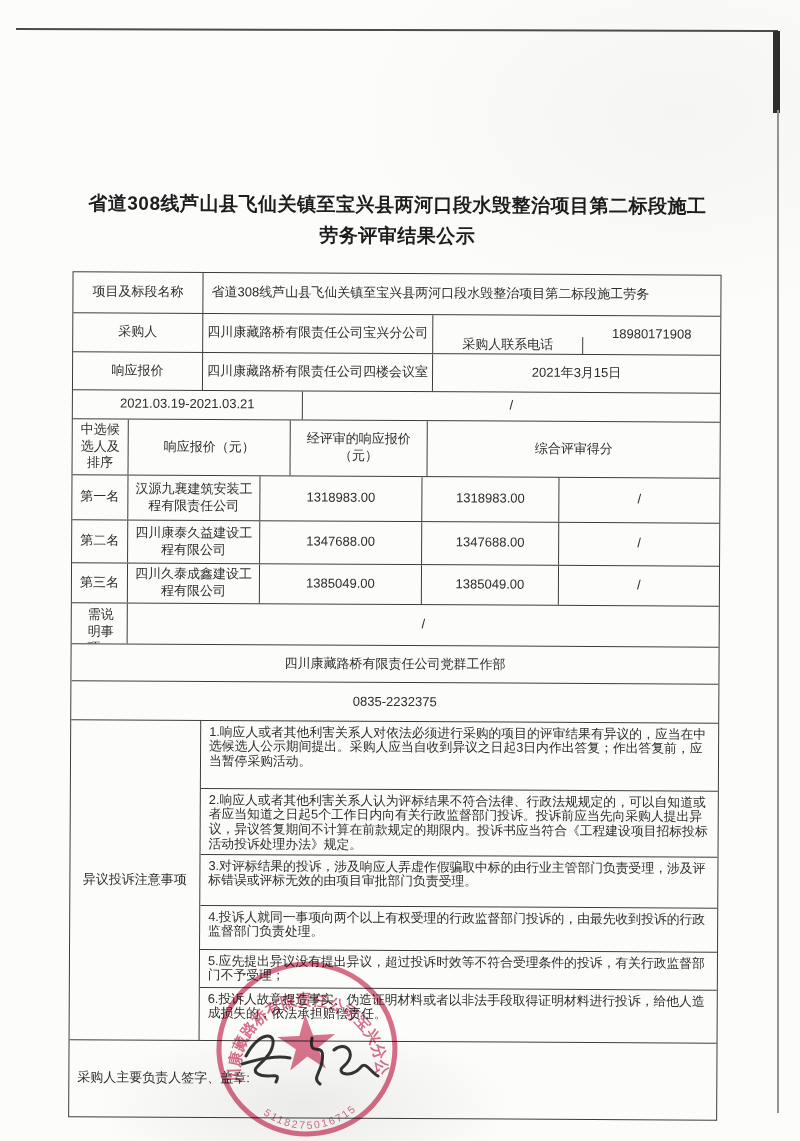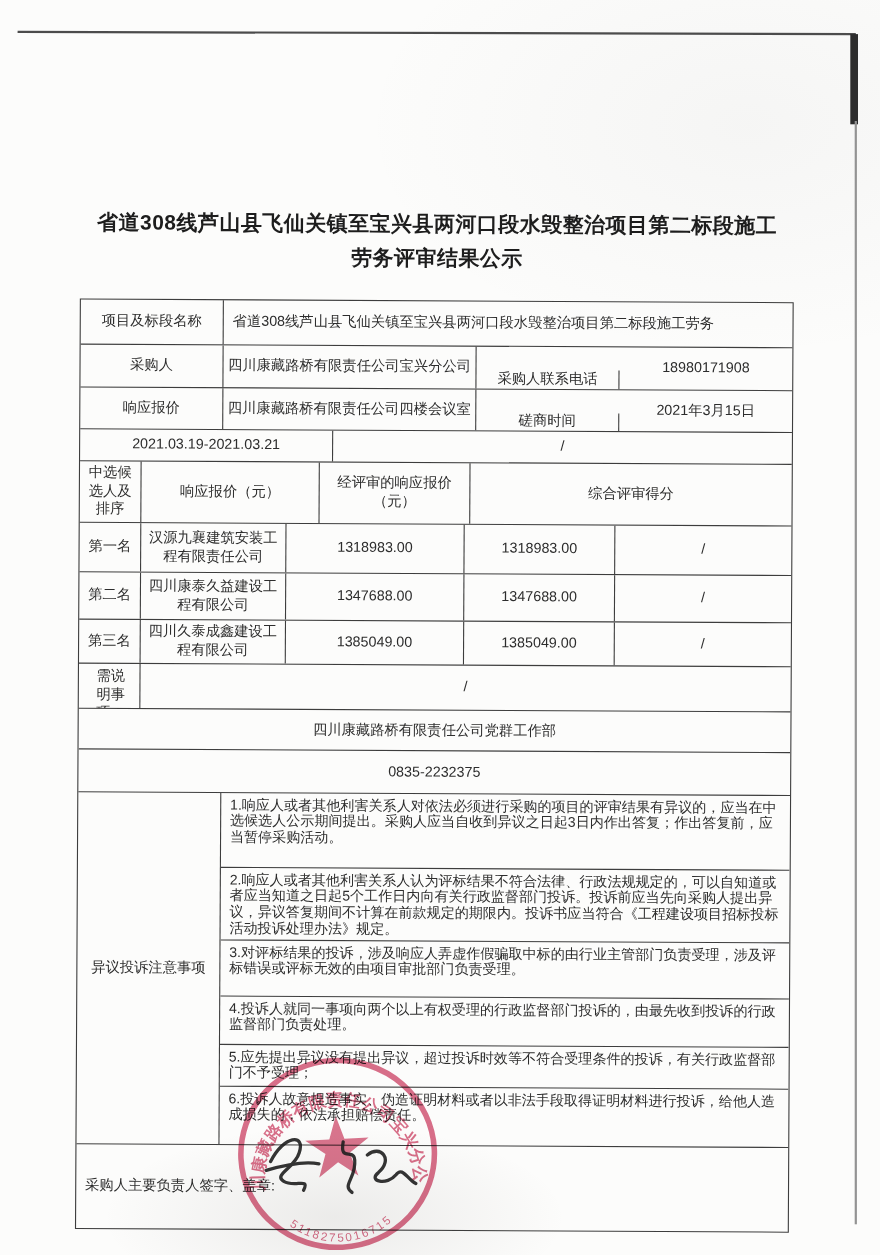--- a/index.html
+++ b/index.html
@@ -31,21 +31,21 @@
   .cell{
     box-sizing:border-box;border-right:1.5px solid #3d3d3d;
     display:flex;align-items:center;justify-content:center;
     text-align:center;padding:2px 3px;font-size:13px;line-height:1.3;overflow:hidden;
   }
   .cell:last-child,.cell.nobr{border-right:none;}
   .cell.grow{flex:1;}
   .cell.left{justify-content:flex-start;text-align:left;padding-left:8px;}
   .w-a{width:130px;flex:none;}
   .w-b{width:230px;flex:none;}
-  .w-c{width:130px;flex:none;margin-top:21px;}
+  .w-c{width:150px;flex:none;margin-top:21px;}
   .w-a2{width:56px;flex:none;}
   .w-b2{width:132px;flex:none;}
   .w-c2{width:162px;flex:none;}
   .w-d2{width:137px;flex:none;}
   .h41{height:41px;}.h39{height:39px;}.h38{height:38px;}.h29{height:29px;}
   .h56{height:56px;}.h45{height:45px;}.h43{height:43px;}.h40{height:40px;}
   .h76{height:76px;}
   .stack{flex:1;display:flex;flex-direction:column;overflow:hidden;}
   .sub{display:flex;align-items:center;justify-content:center;border-bottom:1.5px solid #3d3d3d;font-size:13px;overflow:hidden;}
   .sub.last{border-bottom:none;}
@@ -86,21 +86,20 @@
     <div class="row h39">
       <div class="cell w-a">采购人</div>
       <div class="cell w-b">四川康藏路桥有限责任公司宝兴分公司</div>
       <div class="cell w-c">采购人联系电话</div>
       <div class="cell grow">18980171908</div>
     </div>
 
     <div class="row h38">
       <div class="cell w-a">响应报价</div>
       <div class="cell w-b">四川康藏路桥有限责任公司四楼会议室</div>
-      <div class="cell w-c">磋商时间</div>
       <div class="cell grow">2021年3月15日</div>
     </div>
 
     <div class="row h29">
       <div class="cell w-b">2021.03.19-2021.03.21</div>
       <div class="cell grow">/</div>
     </div>
 
     <div class="row h56">
       <div class="cell w-a2">中选候选人及排序</div>

